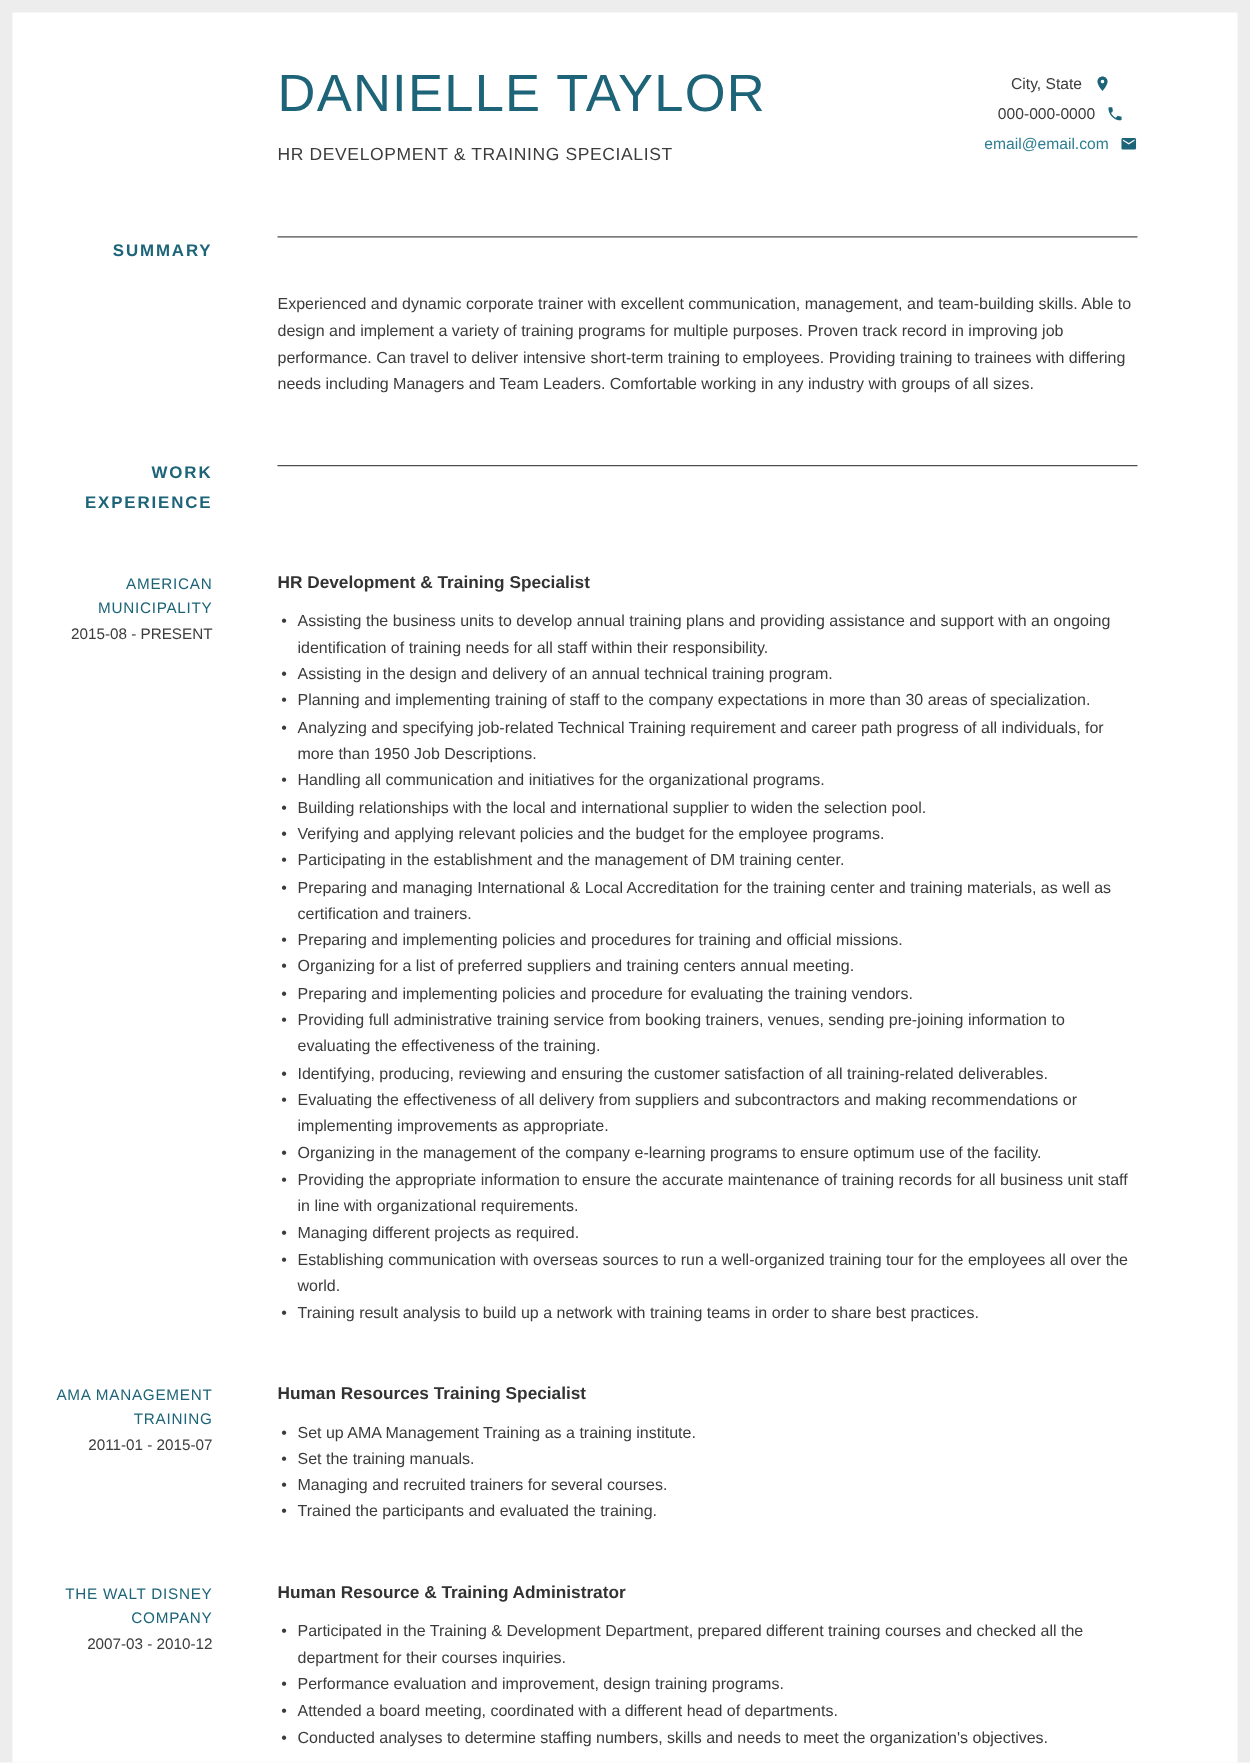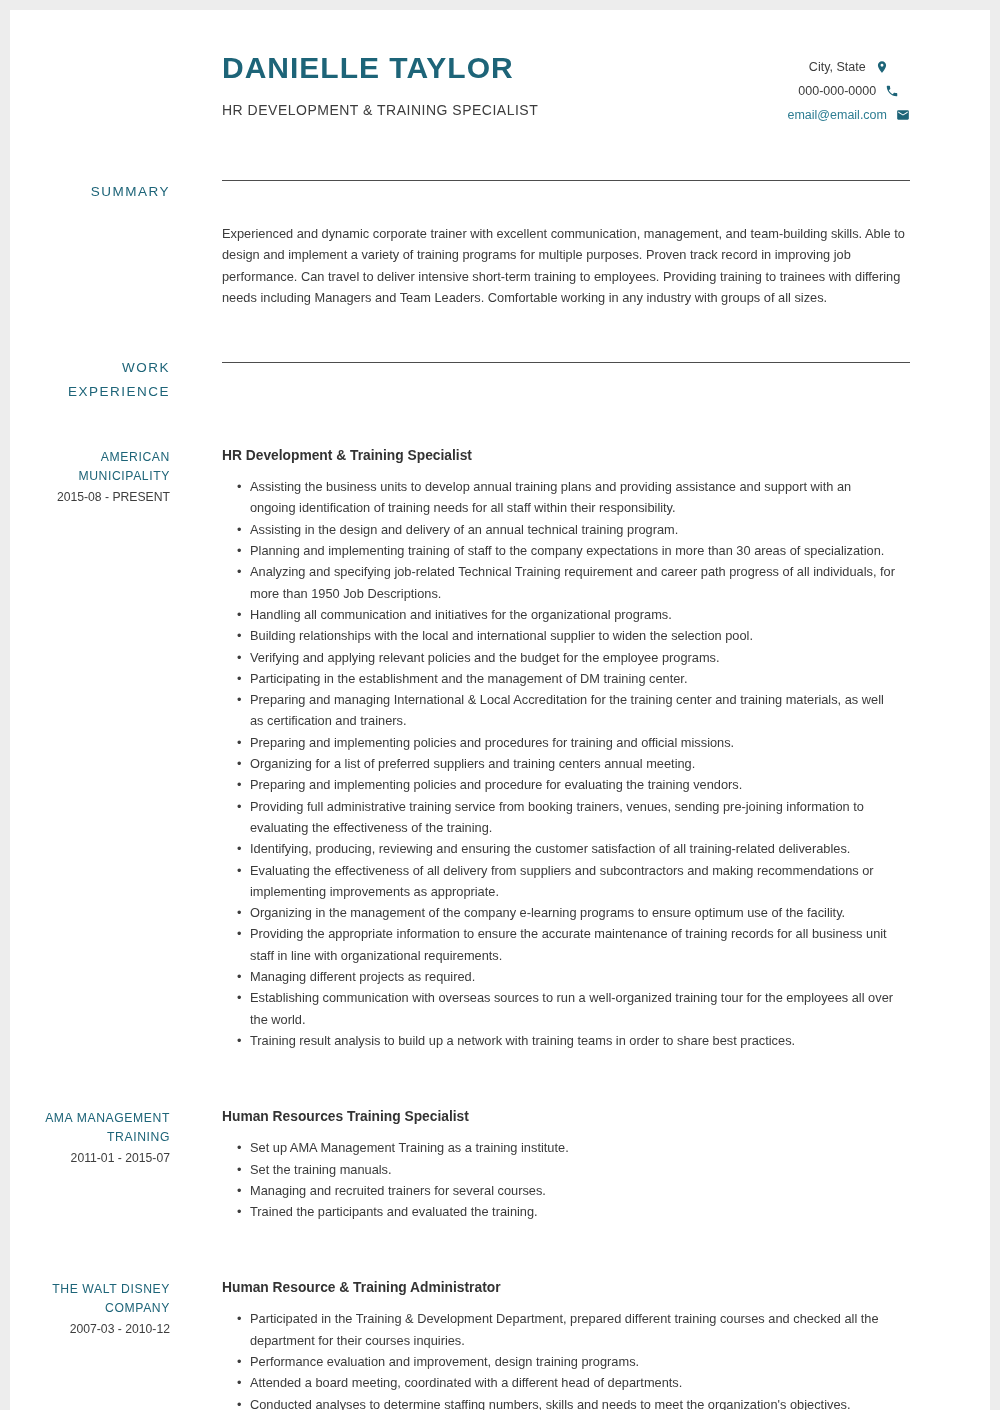--- a/index.html
+++ b/index.html
@@ -19,43 +19,43 @@
     color:var(--text);
   }
   .page{
     margin:10px 10px 0;
     min-height:1400px;
     background:var(--page);
     padding:42px 80px 60px 0;
   }
   
   .header{display:flex;justify-content:space-between;align-items:flex-start;margin-left:212px;margin-bottom:58px;}
-  .name{margin:0;font-size:30px;line-height:1.08;color:var(--accent);font-weight:700;letter-spacing:1px;}
+  .name{margin:0;font-size:42px;line-height:1.08;color:var(--accent);font-weight:400;letter-spacing:1px;}
   .role{margin-top:18px;font-size:14px;font-weight:400;letter-spacing:.5px;color:#3c3c3c;}
   .contact{display:flex;flex-direction:column;align-items:center;gap:10px;padding-top:8px;}
   .contact-row{display:flex;align-items:center;gap:9px;font-size:12.5px;color:#3c3c3c;}
   .cicon{display:inline-flex;}
   .cicon svg{width:14px;height:14px;fill:var(--accent);display:block;}
   .email{color:var(--link);text-decoration:none;cursor:pointer;}
   
   .row{display:flex;align-items:flex-start;}
   .col-label{width:212px;padding-right:52px;flex-shrink:0;display:flex;flex-direction:column;align-items:flex-end;text-align:right;}
   .col-content{flex:1;min-width:0;}
-  .section-label{color:var(--accent);font-size:13.5px;letter-spacing:1.5px;line-height:24px;max-width:118px;}
+  .section-label{color:var(--accent);font-size:13.5px;letter-spacing:1.5px;line-height:24px;max-width:118px;font-weight:bold;}
   .rule{border:0;border-top:1px solid var(--rule);margin:0;width:100%;}
   
   .summary-section{margin-bottom:38px;}
   .summary-text{margin:42px 0 16px;font-size:12.8px;line-height:21.3px;}
   
   .work-head .section-label{margin-top:-6px;}
   .jobs{margin-top:44px;display:flex;flex-direction:column;gap:46px;}
   .company{color:var(--accent);font-size:12.2px;letter-spacing:.6px;line-height:19px;max-width:128px;text-transform:uppercase;}
   .dates{margin-top:4px;font-size:12.2px;color:#3d3d3d;}
   .job-title{margin:0 0 13px;font-size:13.8px;font-weight:700;color:#333333;}
-  .bullets{list-style:none;margin:12px;padding:0;}
+  .bullets{list-style:none;margin:0;padding:0;}
   .bullet{position:relative;padding-left:16px;font-size:12.8px;line-height:21.3px;}
   .bullet::before{content:"\2022";position:absolute;left:3px;color:#3c3c3c;}
 </style>
 </head>
 <body>
 
 <div class="page">
 
   <header class="header">
     <div class="identity">

